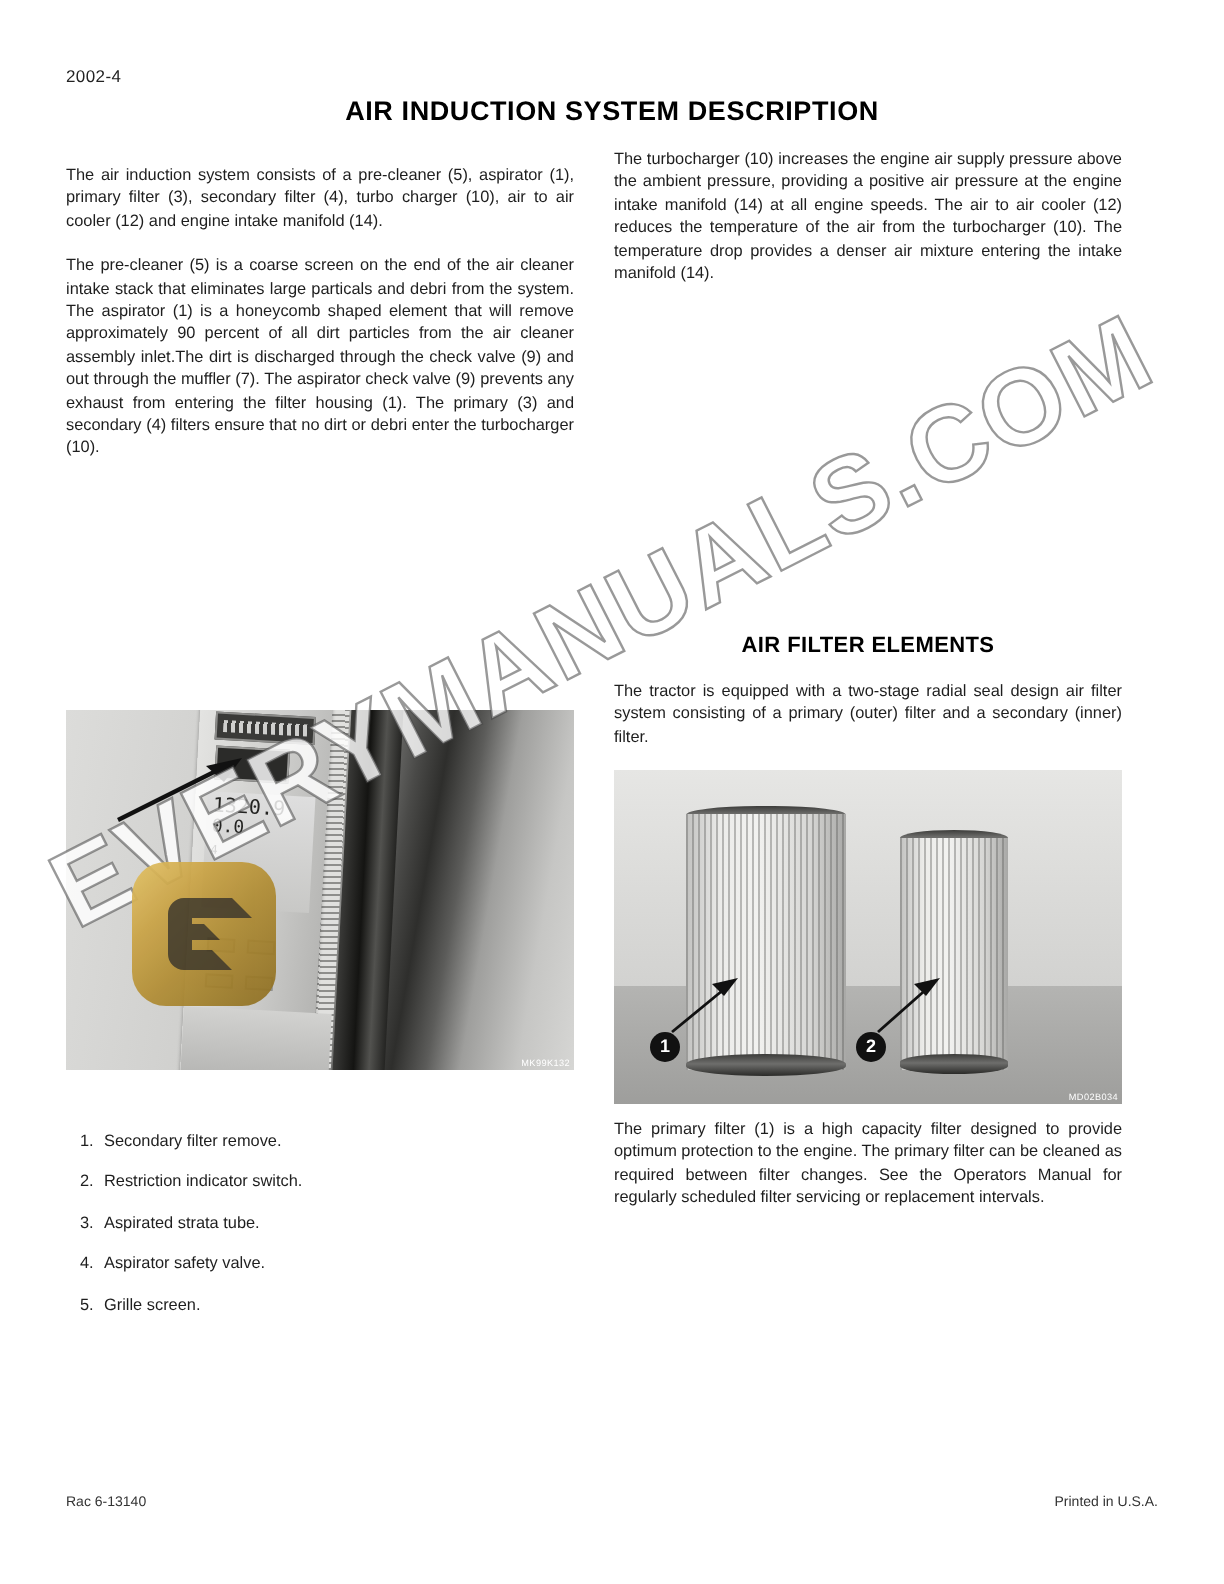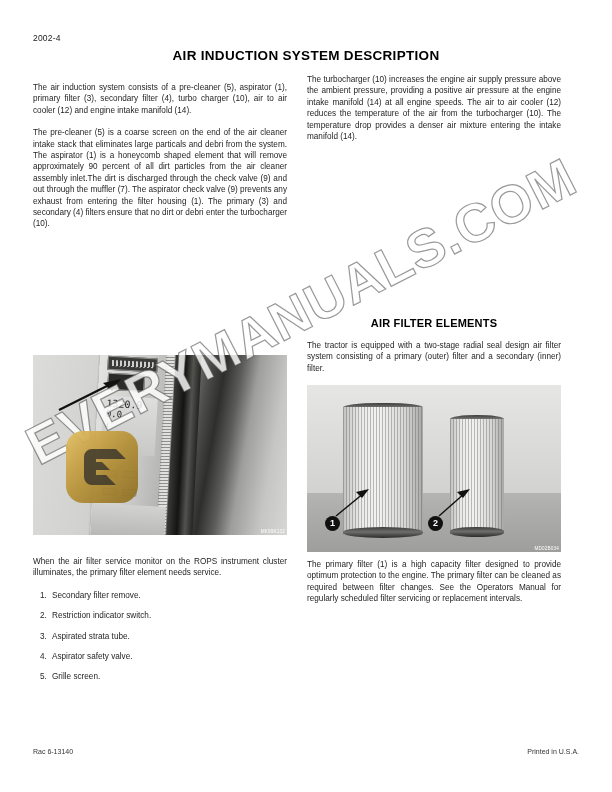--- a/index.html
+++ b/index.html
@@ -372,21 +372,20 @@
       <polygon points="163,104 150,107 156,113" fill="#111"></polygon>
     </svg>
 
     <div class="callout callout-1">1</div>
     <div class="callout callout-2">2</div>
 
     <div class="fig-id">MD02B034</div>
   </div>
 
   <div class="col col-left" style="top:556px;">
-    <p class="body-text">When the air filter service monitor on the ROPS instrument cluster illuminates, the primary filter element needs service.</p>
     <ul class="num-list">
       <li>
         <span class="num">1.</span>
         <span>Secondary filter remove.</span>
       </li>
       <li>
         <span class="num">2.</span>
         <span>Restriction indicator switch.</span>
       </li>
       <li>

